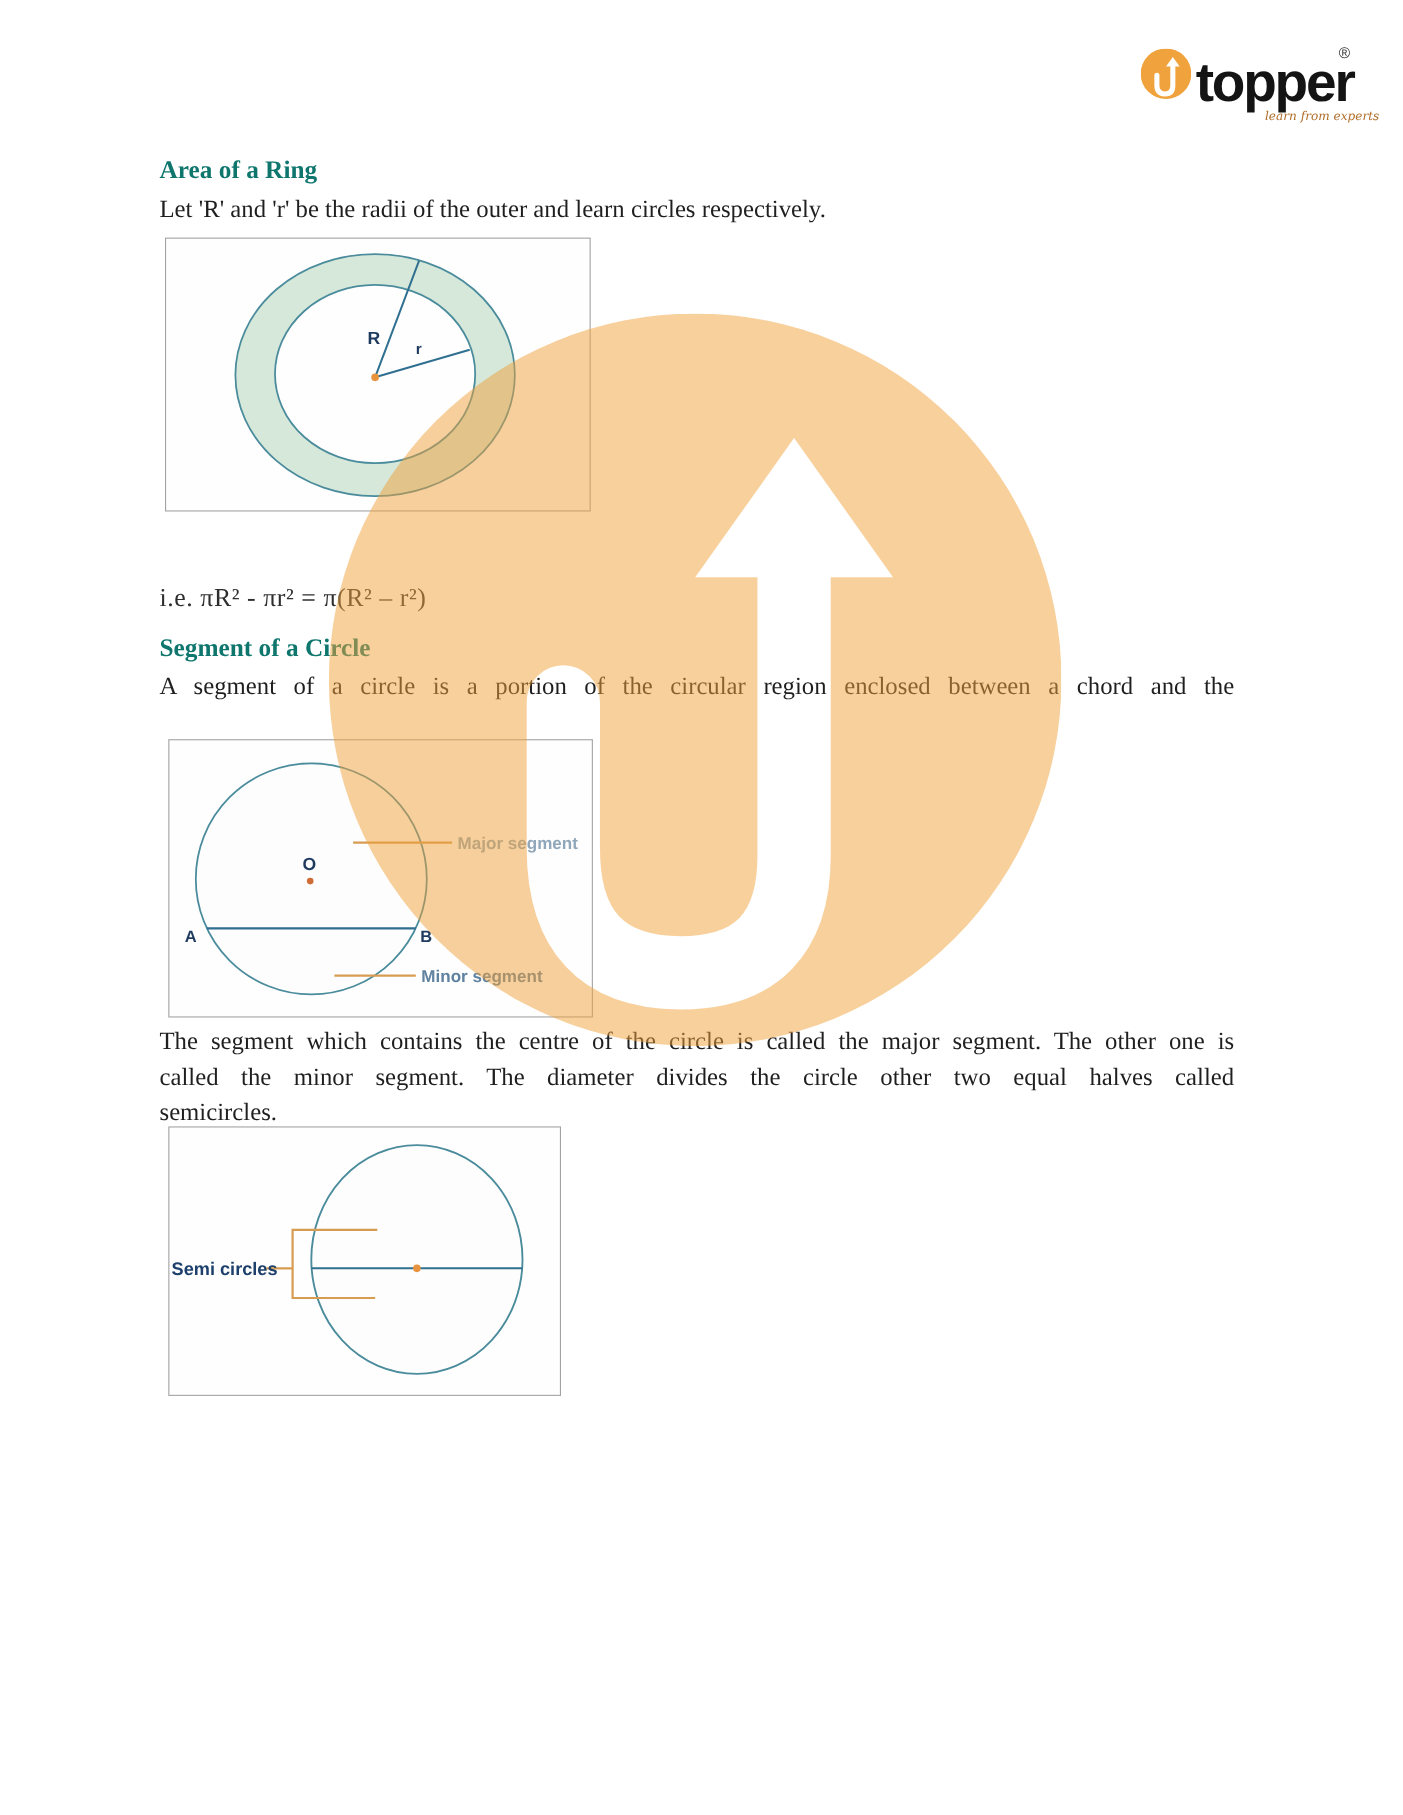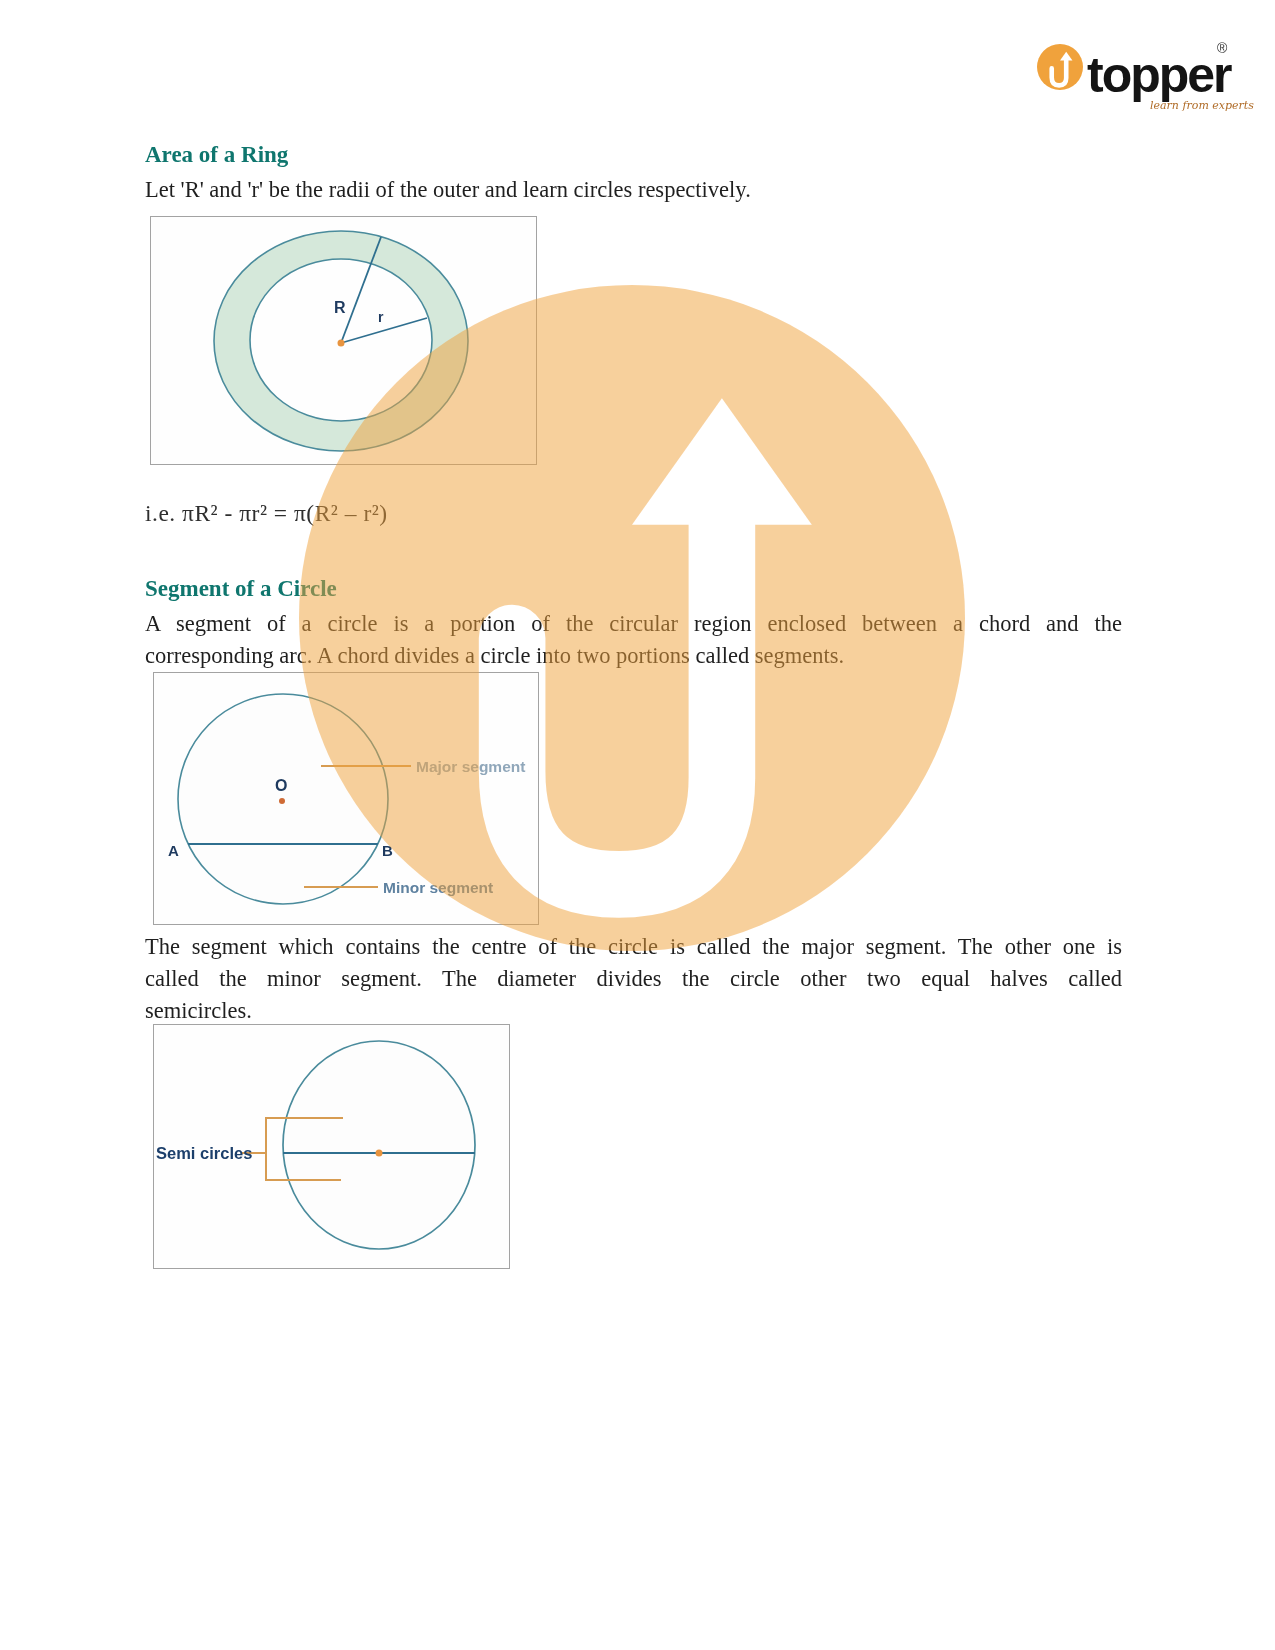--- a/index.html
+++ b/index.html
@@ -53,26 +53,25 @@
       <ellipse cx="190" cy="124" rx="127" ry="110" fill="#d5e8da" stroke="#4a8b9c" stroke-width="1.6"></ellipse>
       <ellipse cx="190" cy="123" rx="91" ry="81" fill="#fefefe" stroke="#4a8b9c" stroke-width="1.6"></ellipse>
       <line x1="190" y1="126" x2="230" y2="20" stroke="#2f6f8f" stroke-width="1.8"></line>
       <line x1="190" y1="126" x2="276" y2="101" stroke="#2f6f8f" stroke-width="1.8"></line>
       <circle cx="190" cy="126" r="3.5" fill="#e8943f"></circle>
       <text x="183" y="96" class="dlabel" font-size="16" fill="#1e3a5f">R</text>
       <text x="227" y="105" class="dlabel" font-size="14" fill="#1e3a5f">r</text>
     </svg>
   </div>
 
-  <div class="abs formula2" style="left:145px;top:500px">i.e.  πR² - πr² = π(R² – r²)</div>
+  <div class="abs formula2" style="left:145px;top:531px">i.e.  πR² - πr² = π(R² – r²)</div>
 
   <div class="abs h" style="left:145px;top:576px">Segment of a Circle</div>
 
   <div class="abs body-line jline" style="left:145px;top:608px">A segment of a circle is a portion of the circular region enclosed between a chord and the</div>
-  <div class="abs body-line" style="left:145px;top:640px">corresponding arc. A chord divides a circle into two portions called segments.</div>
 
   <div class="diagram-box" style="left:153px;top:672px;width:384px;height:251px">
     <svg width="384" height="251" viewBox="0 0 384 251">
       <circle cx="129" cy="126" r="105" fill="#fdfdfd" stroke="#4a8b9c" stroke-width="1.6"></circle>
       <line x1="34" y1="171" x2="224" y2="171" stroke="#2f6f8f" stroke-width="2"></line>
       <line x1="167" y1="93" x2="257" y2="93" stroke="#d79c52" stroke-width="2"></line>
       <line x1="150" y1="214" x2="224" y2="214" stroke="#d79c52" stroke-width="2"></line>
       <circle cx="128" cy="128" r="3" fill="#cf6b35"></circle>
       <text x="121" y="118" class="dlabel" font-size="16" fill="#1e3a5f">O</text>
       <text x="14" y="183" class="dlabel" font-size="15" fill="#1e3a5f">A</text>

